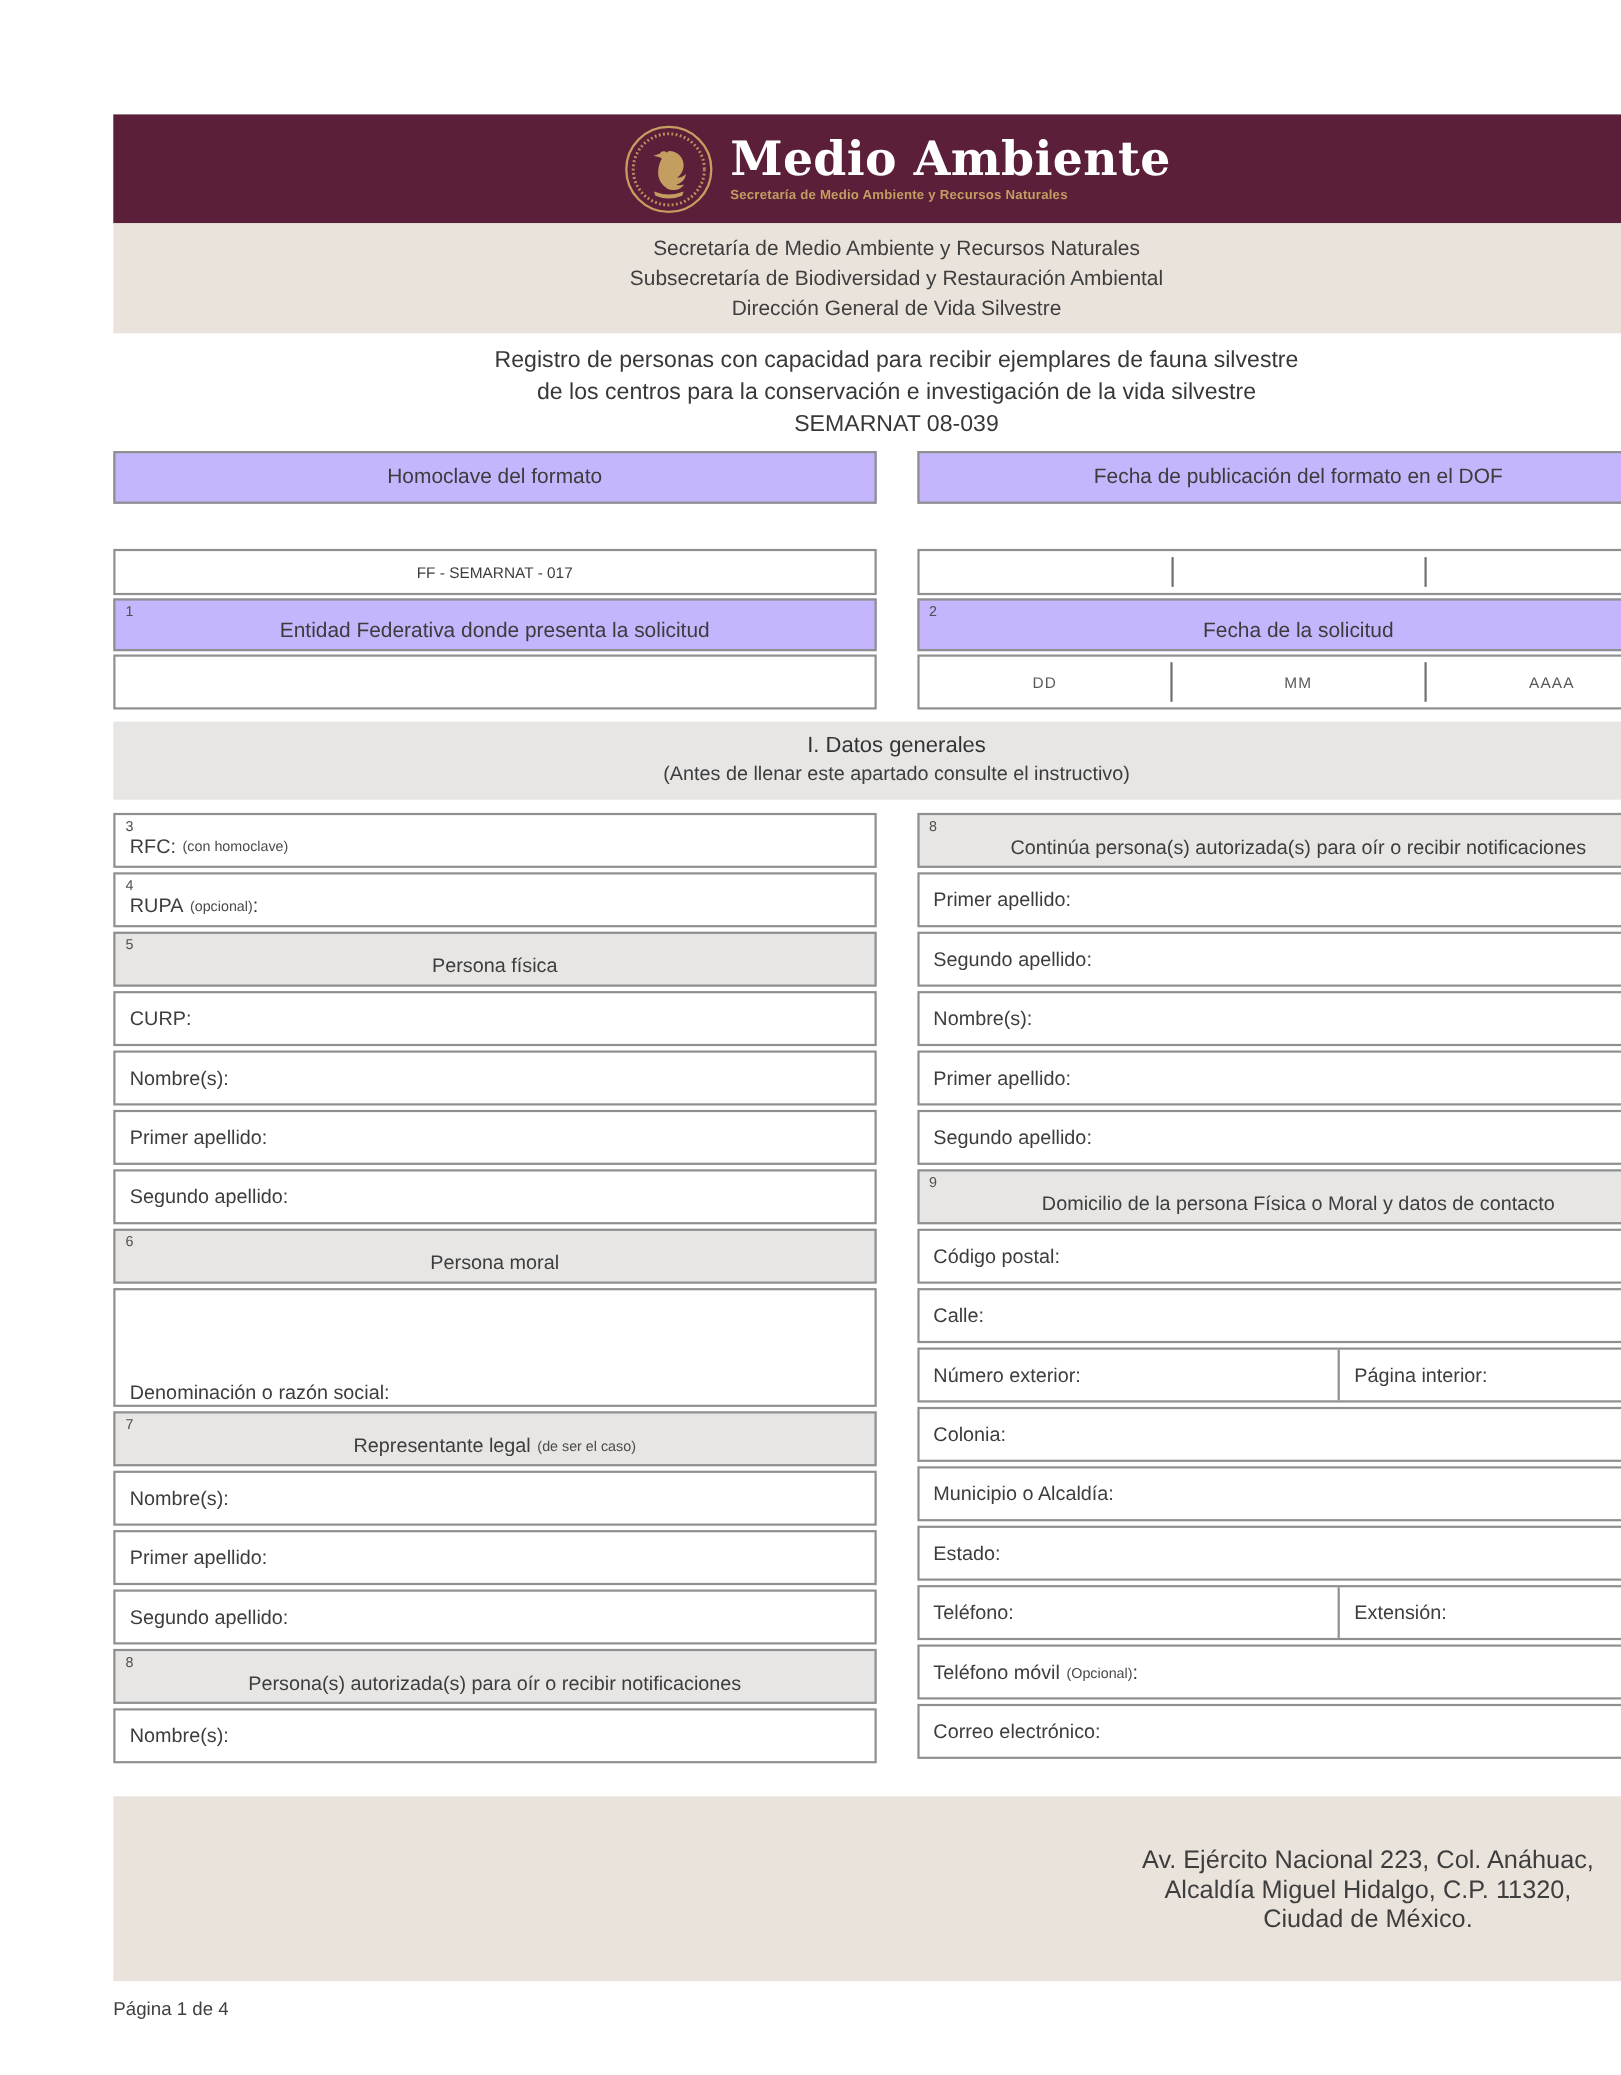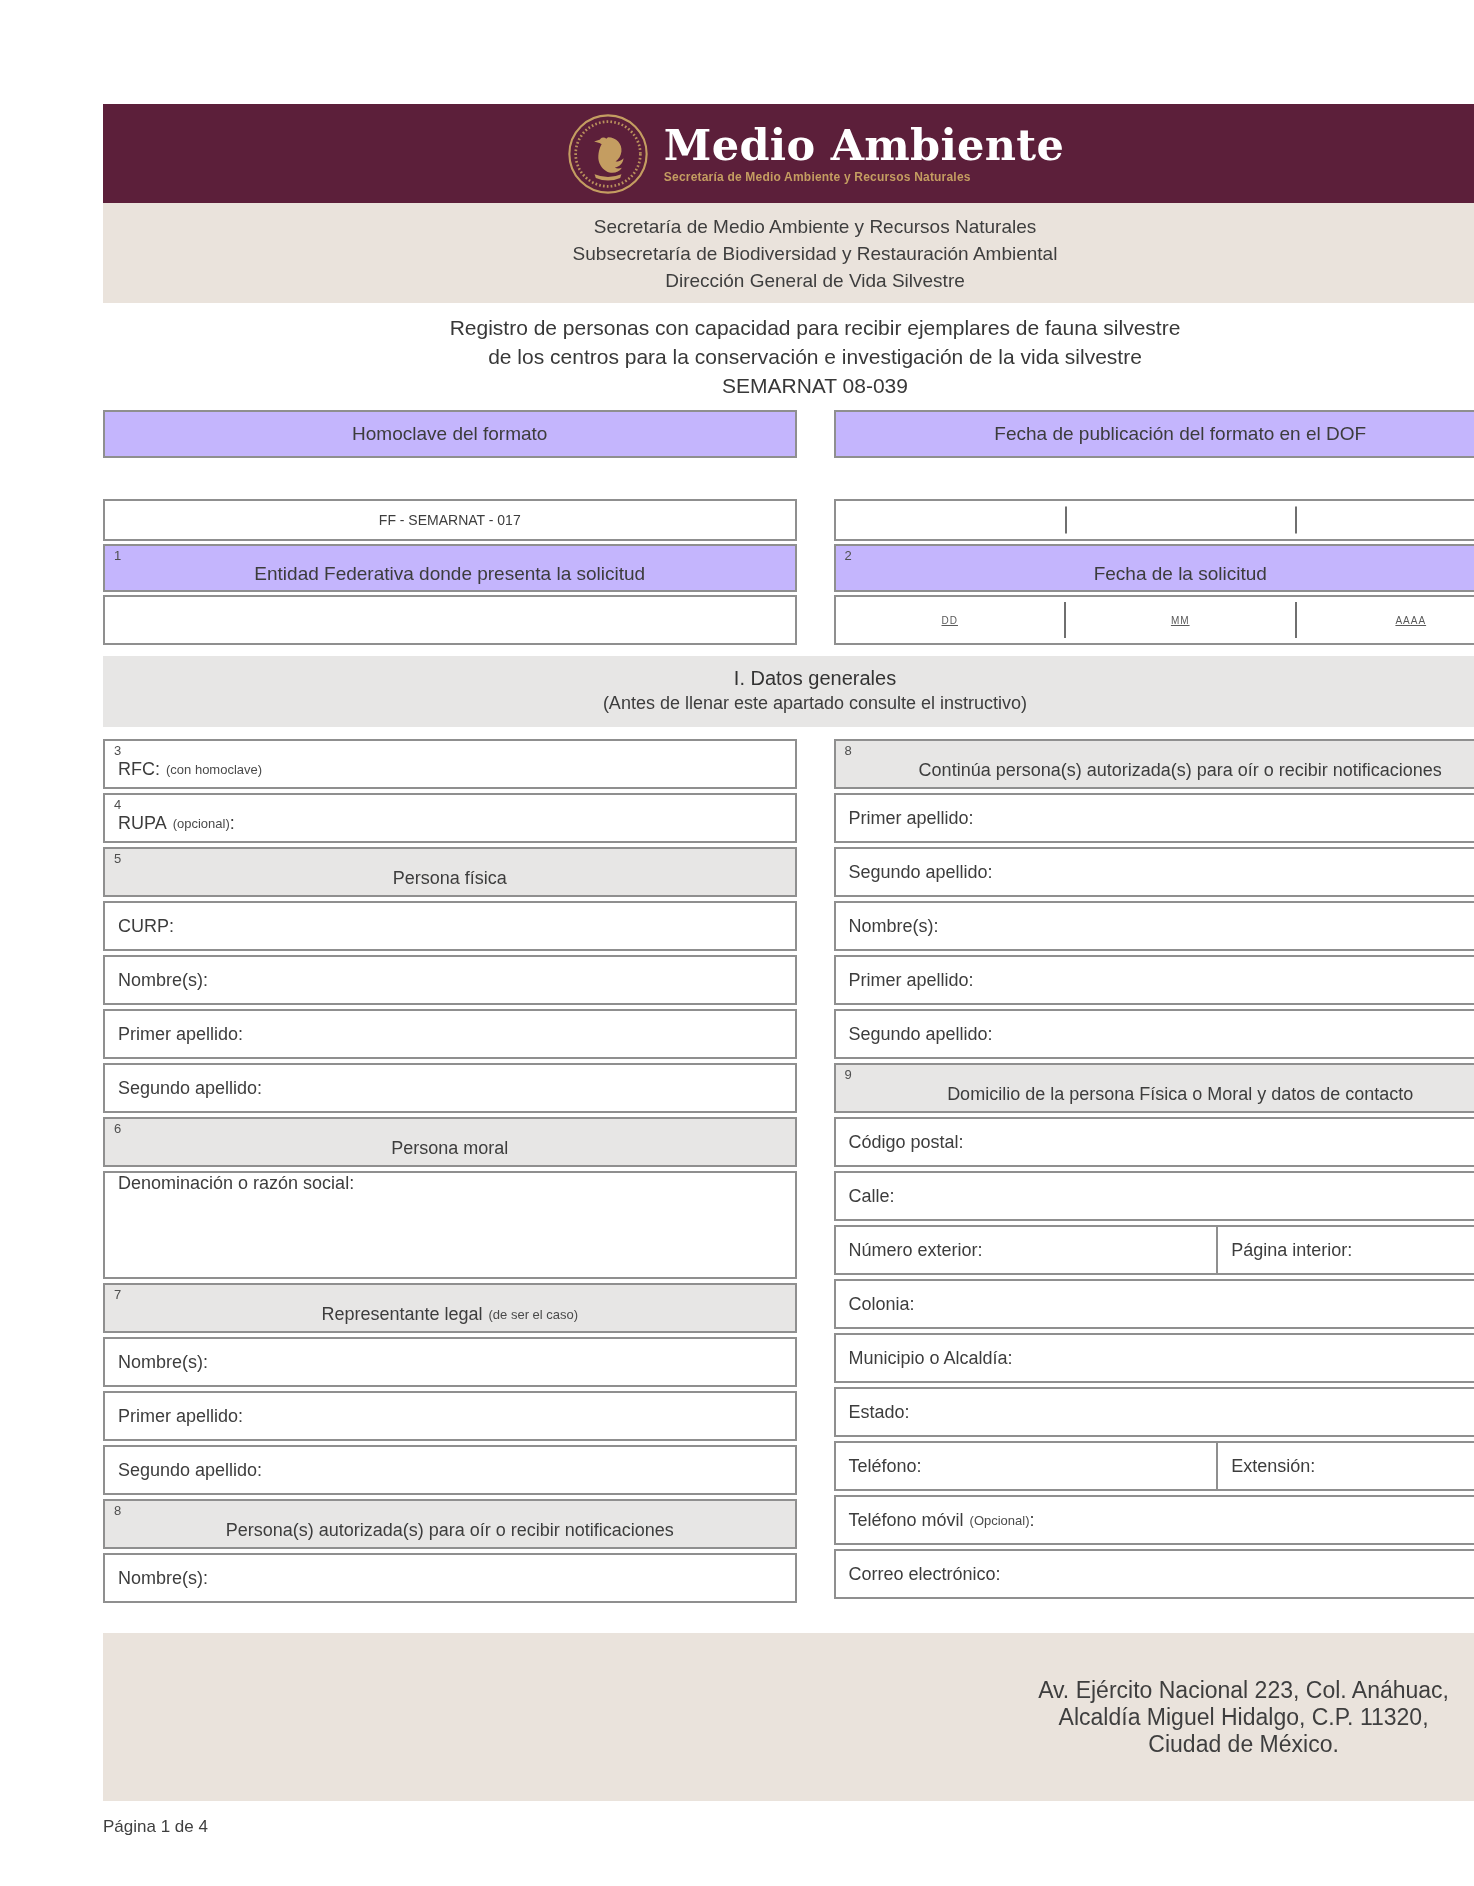--- a/index.html
+++ b/index.html
@@ -41,35 +41,35 @@
   .cell.v1 { min-height:42px; font-size:14px;margin-top:41px; }
   .cell.v2 { min-height:50px; font-size:18px; }
 
   .num { position:absolute; top:3px; left:9px; font-size:13px; color:#4f4f4f; line-height:1.1; }
 
   .vbar { position:absolute; top:50%; transform:translateY(-50%); width:2px; height:27px; background:#6f6f6f; }
   .b1 { left:33.3%; } .b2 { left:66.6%; }
 
   .datecell { display:flex; align-items:stretch; padding:0; }
   .dsec { flex:1; display:flex; align-items:center; justify-content:center;
-          font-size:10px; color:#595959; letter-spacing:1px;text-decoration:underline; }
+          font-size:14px; color:#595959; letter-spacing:1px; }
   .dbar { width:2px; height:36px; background:#6f6f6f; align-self:center; }
 
   
   .sectionband { background:#E7E6E5; margin-top:8px; padding:11px 0 13px; text-align:center; }
   .sec-title { font-size:20px; font-weight:400; color:#333333; }
   .sec-sub   { font-size:18px; margin-top:3px; color:#3d3d3d; }
 
   
   .row { border:2px solid #8F8F8F; margin-bottom:4px; min-height:50px; background:#fff;
          display:flex; align-items:center; padding:0 13px; position:relative; font-size:18px; }
   .row.ghdr { background:#E7E6E5; justify-content:center; text-align:center; padding:0 24px; }
   .row.ghdr.numbered { padding-top:12px; }
   .row.numbered { padding-top:10px; }
-  .row.tall { height:108px; align-items:flex-start; }
+  .row.tall { height:108px; align-items:flex-end; }
   .fnote, .hnote { font-size:13px; color:#4a4a4a; margin-left:6px; white-space:nowrap; }
   .suffix { margin-left:0; }
 
   .row.split { padding:0; align-items:stretch; }
   .scell { display:flex; align-items:center; padding:0 13px; min-height:46px; }
   .s1 { width:55.5%; border-right:2px solid #8F8F8F; }
   .s2 { flex:1; }
 
   
   .footerband { margin-top:26px; background:#EAE3DC; height:168px;

